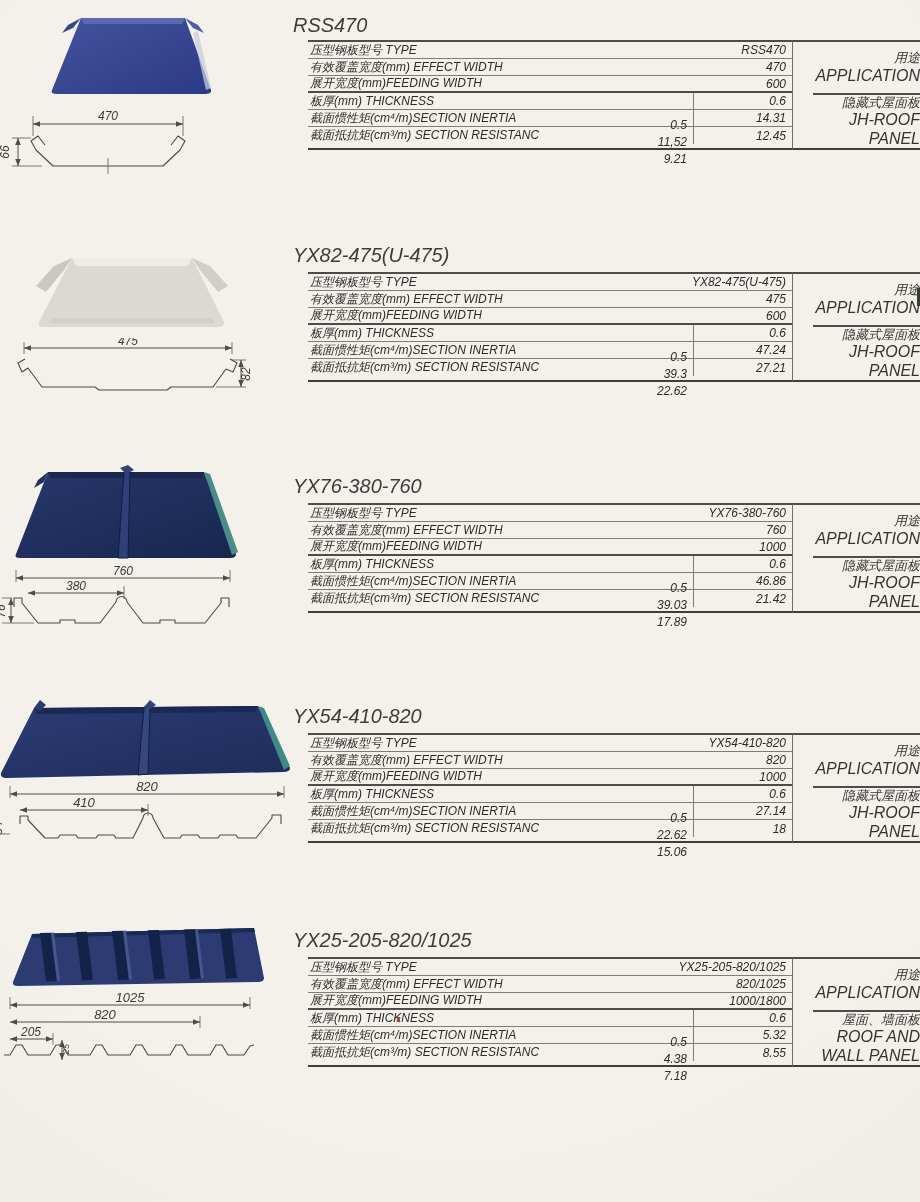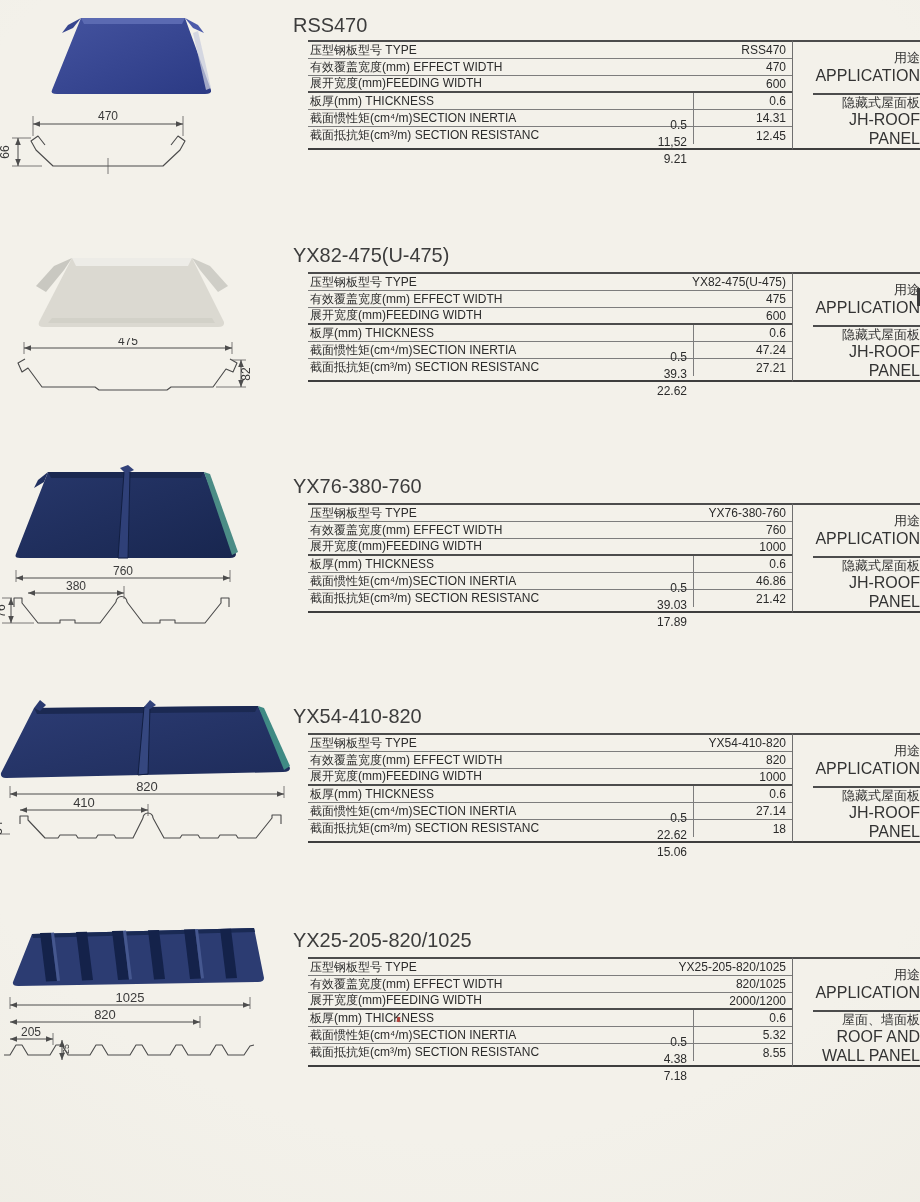--- a/index.html
+++ b/index.html
@@ -5,20 +5,21 @@
   * { box-sizing: border-box; margin: 0; padding: 0; }
   html,body { background:#dddad2; }
   .page {
     position: relative;
     width: 920px; height: 1202px;
     margin: 0 auto;
     background: radial-gradient(120% 100% at 50% 40%, #f3f1ea 55%, #ebe8df 100%);
     font-family: "Liberation Sans", "DejaVu Sans", sans-serif;
     color: #2b2b2b;
     overflow: hidden;
+    font-style: italic;
   }
   .sec-title {
     position: absolute; left: 293px;
     font-size: 21px; font-weight: 500; color: #3c3c3c;
     transform: scaleX(.95); transform-origin: left;
     white-space: nowrap; letter-spacing: 0;
   }
   .photo, .drawing { position: absolute; }
   .spec { position: absolute; left: 308px; display: flex; font-size: 12px; }
   .main { width: 484px; border-top: 2px solid #4c4c4c; border-bottom: 2px solid #3e3e3e; background: transparent; }
@@ -380,21 +381,21 @@
       <div class="row">
           <div class="lbl">压型钢板型号 TYPE</div>
           <div class="vwide">YX25-205-820/1025</div>
         </div>
       <div class="row">
           <div class="lbl">有效覆盖宽度(mm) EFFECT WIDTH</div>
           <div class="vwide">820/1025</div>
         </div>
       <div class="row r3">
           <div class="lbl">展开宽度(mm)FEEDING WIDTH</div>
-          <div class="vwide">2000/1200</div>
+          <div class="vwide">1000/1800</div>
         </div>
       <div class="row">
           <div class="lbl">板厚(mm) THICKNESS</div>
           <div class="v1">0.5</div>
           <div class="v2">0.6</div>
         </div>
       <div class="row">
           <div class="lbl">截面惯性矩(cm⁴/m)SECTION INERTIA</div>
           <div class="v1">4.38</div>
           <div class="v2">5.32</div>

